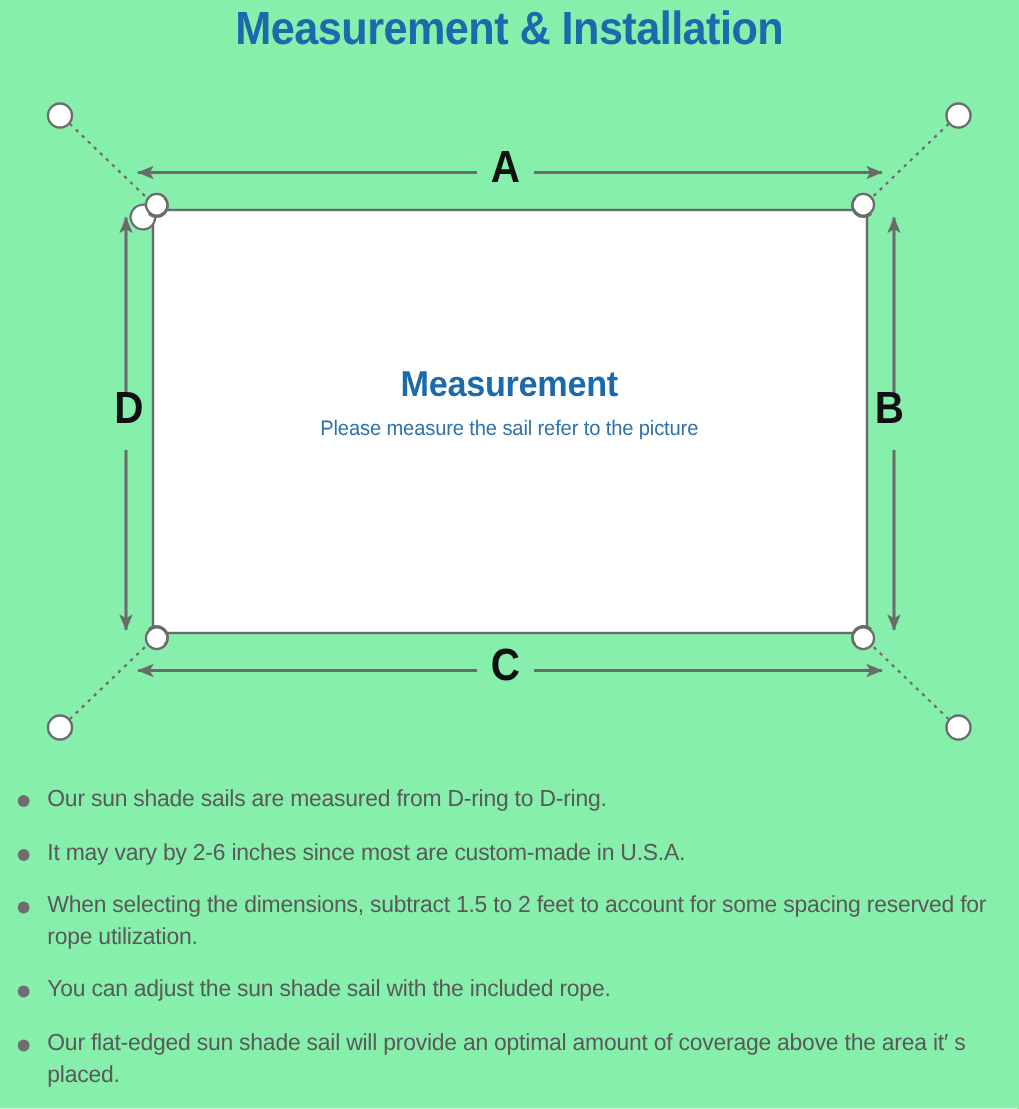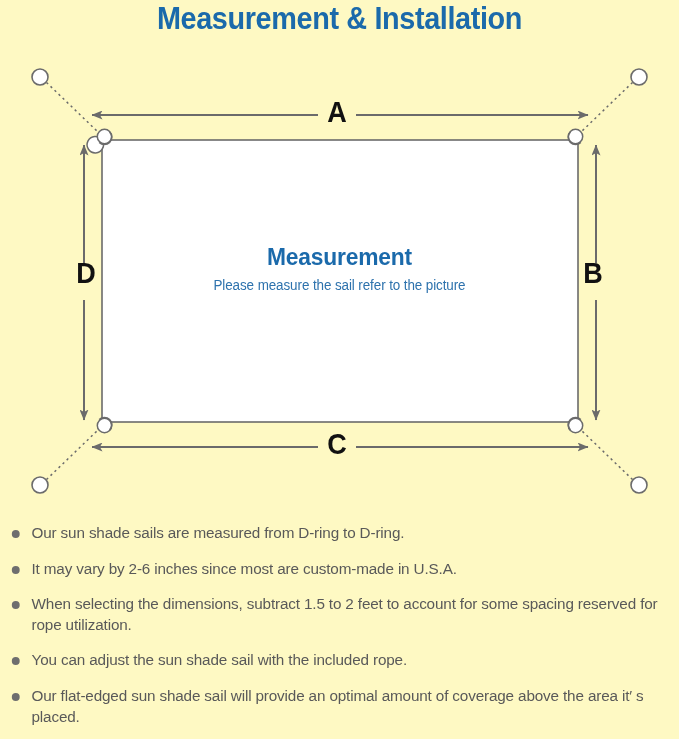--- a/index.html
+++ b/index.html
@@ -11,21 +11,21 @@
     width: 679px;
     height: 739px;
     position: relative;
     font-family: "Liberation Sans", sans-serif;
     overflow: hidden;
   }
   #page {
     position: relative;
     width: 679px;
     height: 739px;
-    background: #fef9c3;
+    background: #86efac;
     text-decoration: underline;
   }
 
   
   .title {
     position: absolute;
     left: 0;
     top: 1px;
     width: 679px;
     text-align: center;

